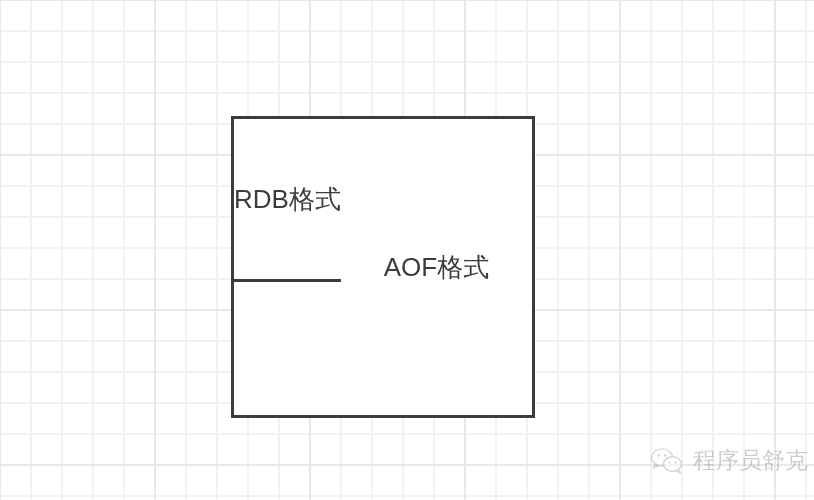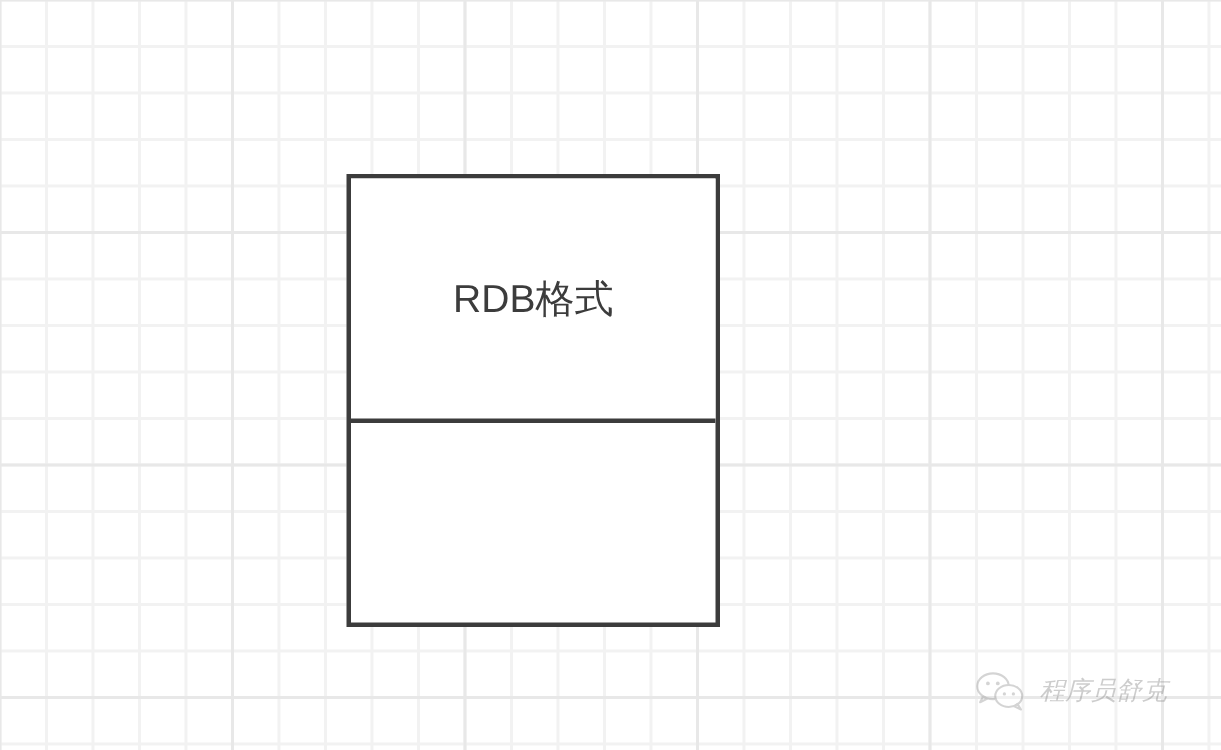--- a/index.html
+++ b/index.html
@@ -51,27 +51,27 @@
     color: #3c3c3c;
     letter-spacing: 0.1px;
     white-space: nowrap;
   }
 
   
   #aof-file-box {
     position: absolute;
     left: 231px;
     top: 116px;
-    width: 249px;
+    width: 304px;
     height: 302px;
     box-sizing: border-box;
     border: 3px solid #3c3c3c;
     background: #ffffff;
     display: flex;
-    flex-direction: column;
+    flex-direction: row;
   }
 
   .segment {
     box-sizing: border-box;
     display: flex;
     align-items: center;
     justify-content: center;
     background: #ffffff;
   }
   #segment-rdb {
@@ -97,40 +97,42 @@
     align-items: center;
     gap: 9px;
     opacity: 0.42;
   }
   #watermark-icon {
     width: 34px;
     height: 28px;
     display: block;
   }
   #watermark-text {
-    font-size: 17px;
+    font-size: 23px;
     line-height: 28px;
     color: #8a8a8a;
     font-family: "Liberation Serif", "DejaVu Serif", serif;
-    font-style: italic;
     white-space: nowrap;
   }
 </style>
 </head>
 <body>
 
 <div id="canvas">
 
 
   <div id="aof-file-box">
 
     <div class="segment" id="segment-rdb">
       <span class="segment-label">RDB格式</span>
     </div>
 
+    <div class="segment" id="segment-aof">
+      <span class="segment-label">AOF格式</span>
+    </div>
 
   </div>
 
   <div id="watermark">
     <svg id="watermark-icon" viewBox="0 0 34 28">
       <ellipse cx="12" cy="10.5" rx="10.5" ry="8.6" fill="none" stroke="#9a9a9a" stroke-width="1.4"></ellipse>
       <path d="M5.5 17.2 L3.4 21.2 L8.0 18.9 Z" fill="none" stroke="#9a9a9a" stroke-width="1.4" stroke-linejoin="round"></path>
       <circle cx="8.6" cy="8.6" r="1.25" fill="#9a9a9a"></circle>
       <circle cx="15.2" cy="8.6" r="1.25" fill="#9a9a9a"></circle>
       <ellipse cx="22.5" cy="17.0" rx="9.0" ry="7.3" fill="#ffffff" stroke="#9a9a9a" stroke-width="1.4"></ellipse>

